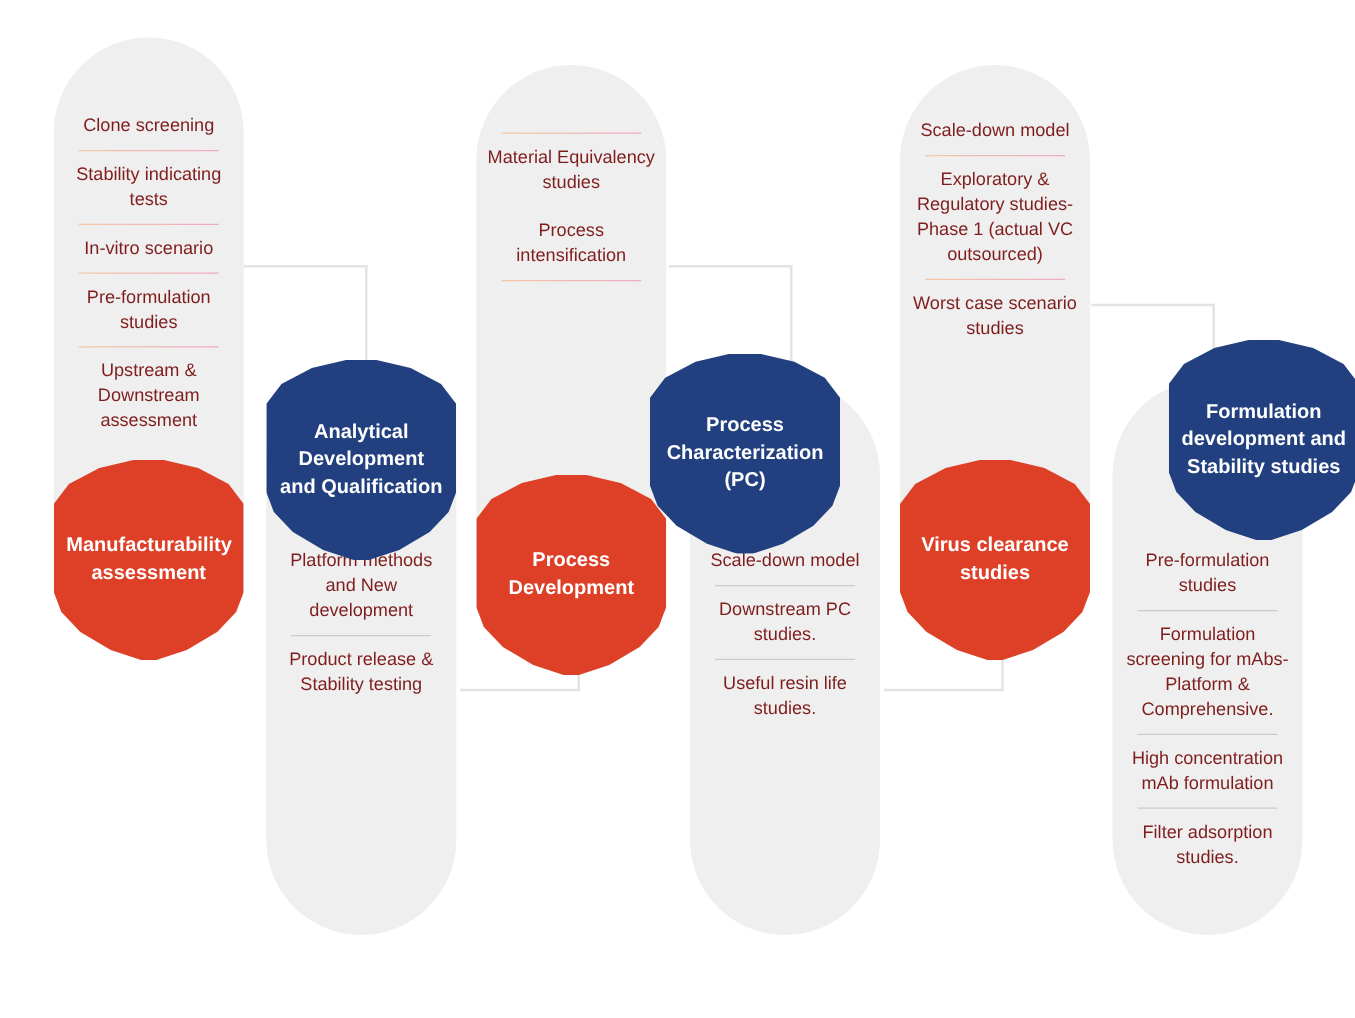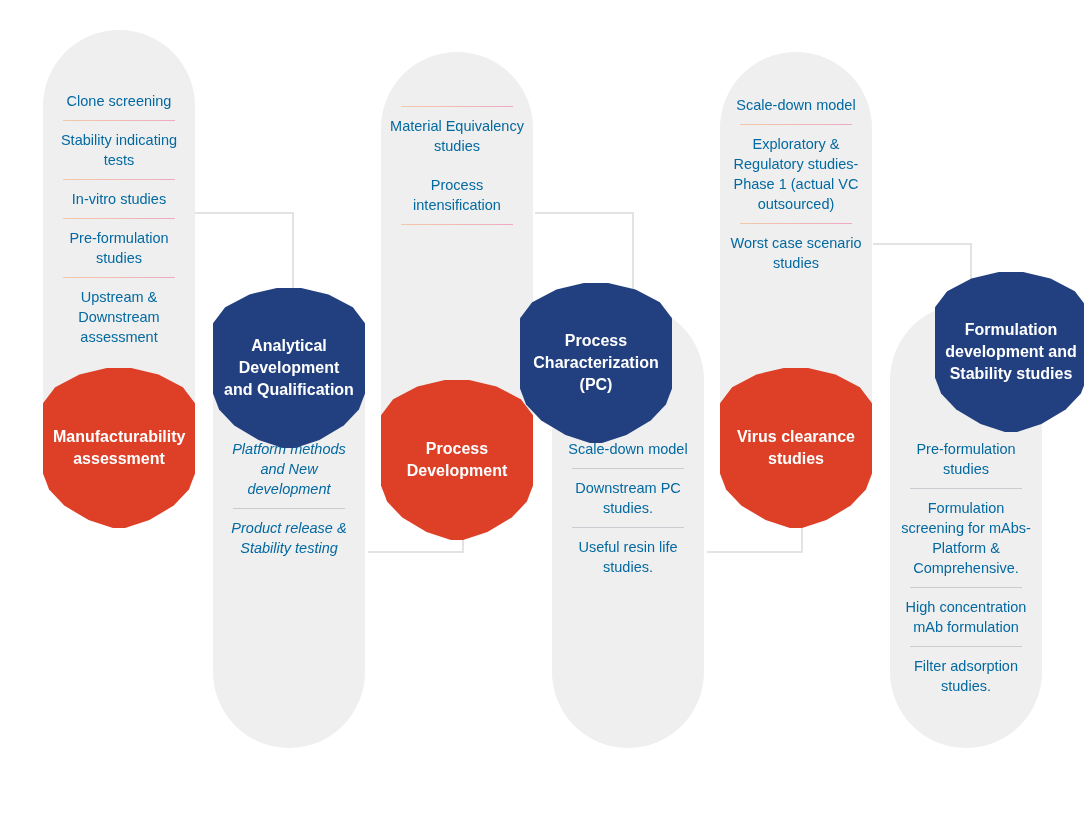--- a/index.html
+++ b/index.html
@@ -31,21 +31,21 @@
 
   
   .items{
     position:absolute;
     left:0;right:0;
     box-sizing:border-box;
     padding:0 6px;
   }
   .item{
     text-align:center;
-    color:#0369a1;
+    color:#7f1d1d;
     font-size:14.5px;
     line-height:20px;
     padding:9px 2px 10px 2px;
     position:relative;
   }
   .item .rule{
     position:absolute;
     left:14px;right:14px;bottom:0;
     height:1px;
   }
@@ -109,30 +109,30 @@
   <div class="conn h" style="left:707px;top:551px;width:96px;"></div>
   <div class="conn v" style="left:801px;top:500px;height:53px;"></div>
 
   <div class="conn h" style="left:873px;top:243px;width:99px;"></div>
   <div class="conn v" style="left:970px;top:243px;height:50px;"></div>
 
   <div class="pill odd" style="left:43px;top:30px;width:152px;height:478px;"></div>
   <div class="items" style="left:43px;top:82px;width:152px;">
     <div class="item"><span>Clone screening</span><i class="rule warm"></i></div>
     <div class="item"><span>Stability indicating tests</span><i class="rule warm"></i></div>
-    <div class="item"><span>In-vitro studies</span><i class="rule warm"></i></div>
+    <div class="item"><span>In-vitro scenario</span><i class="rule warm"></i></div>
     <div class="item"><span>Pre-formulation studies</span><i class="rule warm"></i></div>
     <div class="item"><span>Upstream &amp; Downstream assessment</span></div>
   </div>
   <div class="badge red shield" style="left:43px;top:368px;height:160px;">
     <span>Manufacturability assessment</span>
   </div>
 
   <div class="pill even" style="left:213px;top:293px;width:152px;height:455px;"></div>
-  <div class="items" style="left:213px;top:430px;width:152px;font-style:italic;">
+  <div class="items" style="left:213px;top:430px;width:152px;">
     <div class="item"><span>Platform methods and New development</span><i class="rule cool"></i></div>
     <div class="item"><span>Product release &amp; Stability testing</span></div>
   </div>
   <div class="badge blue shield" style="left:213px;top:288px;height:160px;">
     <span>Analytical Development and Qualification</span>
   </div>
 
   <div class="pill odd" style="left:381px;top:52px;width:152px;height:456px;"></div>
   <div class="items" style="left:381px;top:88px;width:152px;">
     <div class="item"><i class="rule warm"></i></div>

